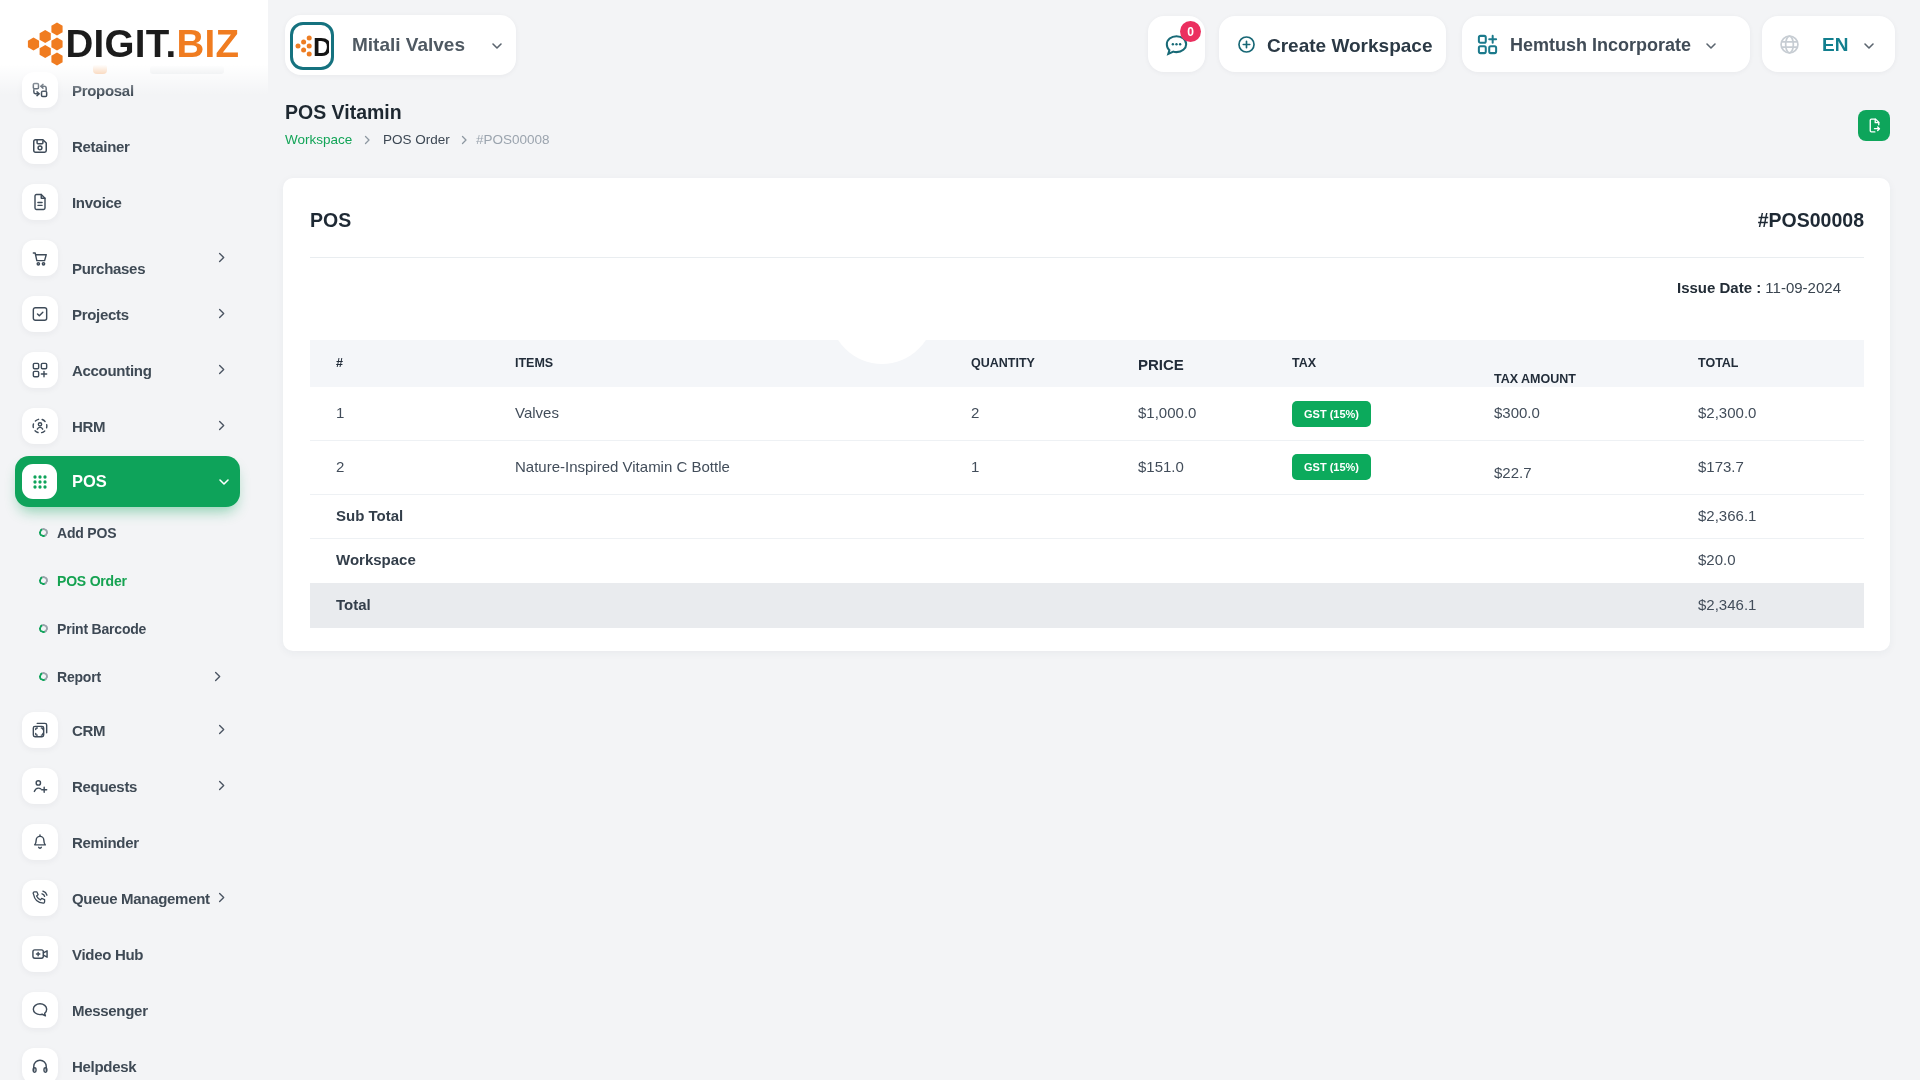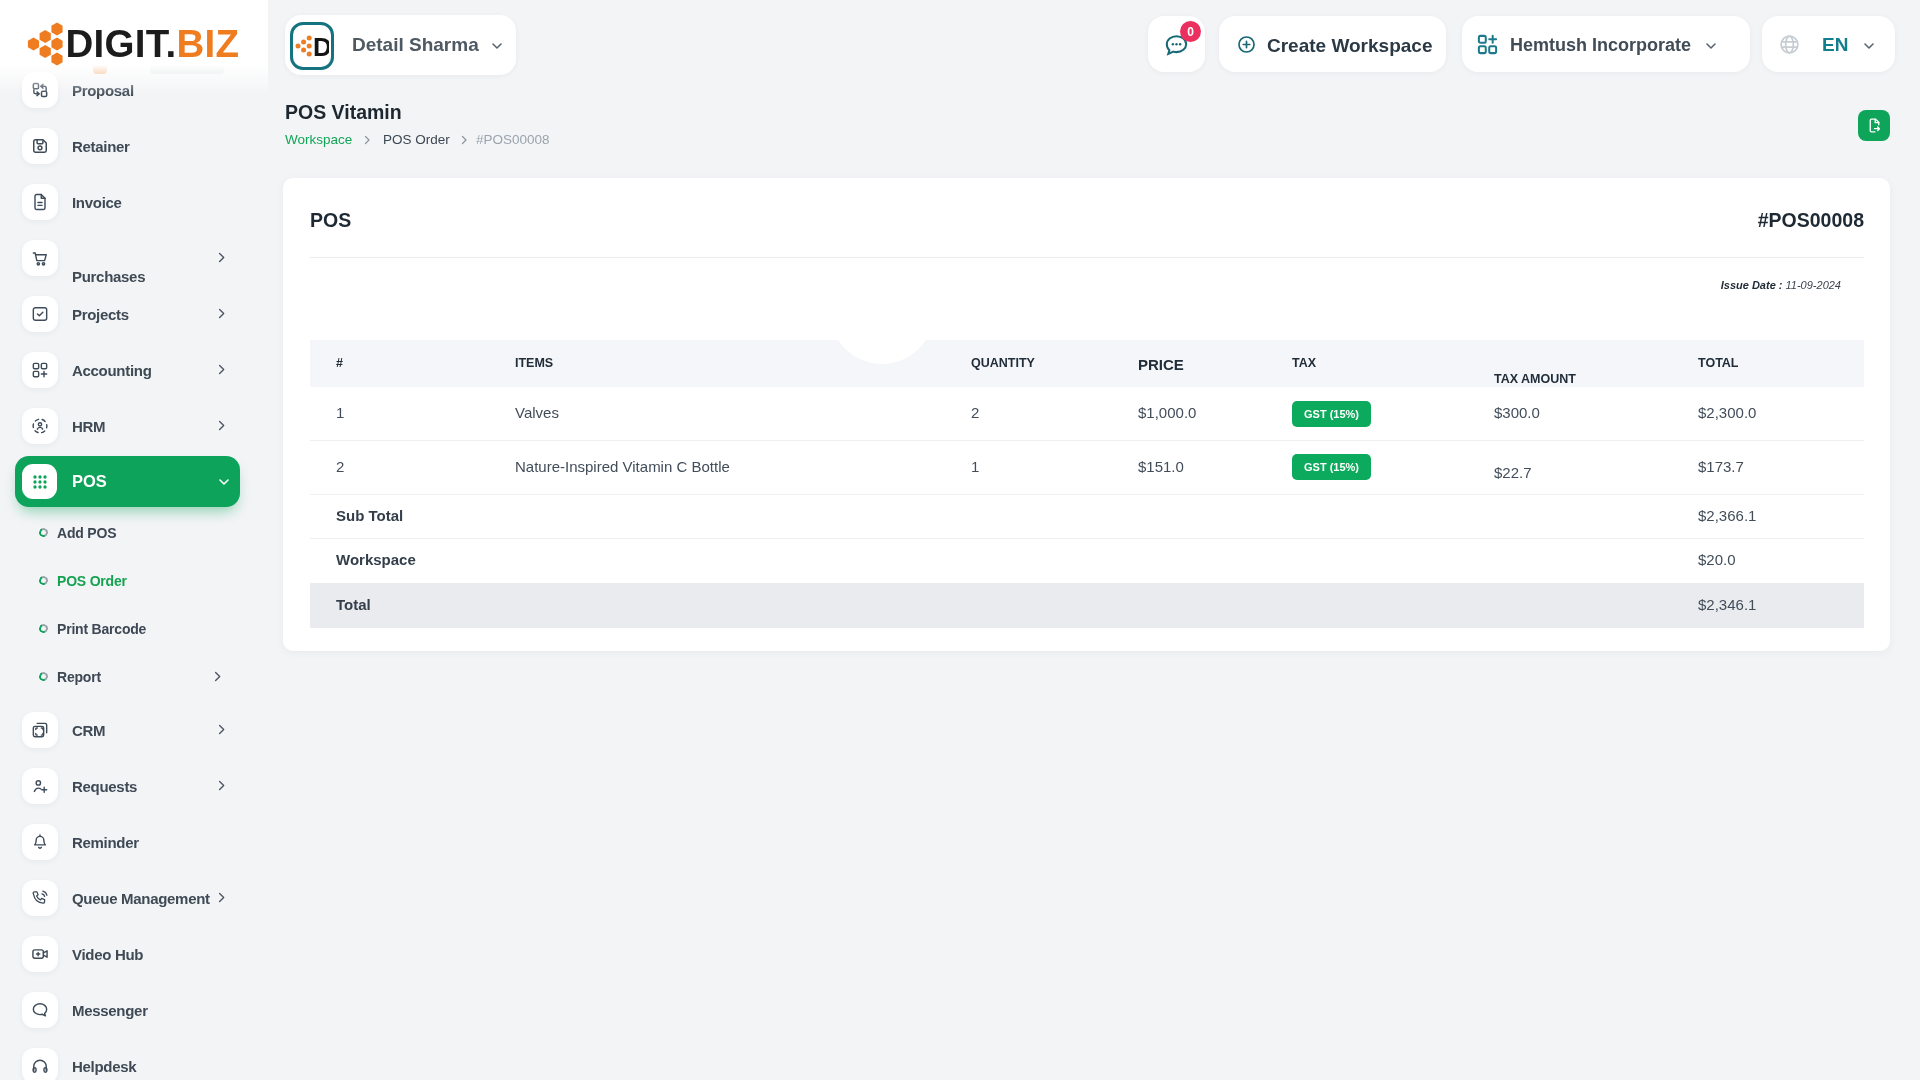--- a/index.html
+++ b/index.html
@@ -41,21 +41,21 @@
       <circle cx="3" cy="14" r="2.5"></circle>
       <circle cx="8.6" cy="10" r="2.5"></circle>
       <circle cx="8.6" cy="18" r="2.5"></circle>
       <circle cx="14.2" cy="6" r="2.5"></circle>
       <circle cx="14.2" cy="14" r="2.5"></circle>
       <circle cx="14.2" cy="22" r="2.5"></circle>
     </g>
     <text x="18" y="24" font-family="Liberation Sans, sans-serif" font-size="26" font-weight="700" fill="#141414">D</text>
   </svg>
 </div>
-<div class="abs" style="left:352px;top:34px;font-size:19px;font-weight:600;color:#4f5962;z-index:7;">Detail Sharma</div>
+<div class="abs" style="left:352px;top:34px;font-size:19px;font-weight:600;color:#4f5962;z-index:7;">Mitali Valves</div>
 <svg class="abs" style="left:489px;top:38px;z-index:7;" width="16" height="16" viewBox="0 0 24 24" fill="none" stroke="#5b656f" stroke-width="2.4" stroke-linecap="round" stroke-linejoin="round">
     <path d="M6 9l6 6 6-6"></path>
   </svg>
 
 <div class="wbtn" style="left:1148px;top:16px;width:57px;height:56px;"></div>
 <svg class="abs" style="left:1162px;top:31px;z-index:7;" width="29" height="29" viewBox="0 0 24 24" fill="none" stroke="#186a77" stroke-width="1.7">
   <path d="M12 4.3c4.5 0 8 2.9 8 6.6 0 3.6-3.5 6.6-8 6.6-.9 0-1.8-.1-2.6-.4L5.2 19l.9-3.1c-1.3-1.1-2.1-2.7-2.1-4.9 0-3.7 3.5-6.7 8-6.7z"></path>
   <g fill="#186a77" stroke="none">
       <circle cx="9" cy="11" r="1"></circle>
       <circle cx="12" cy="11" r="1"></circle>
@@ -122,21 +122,21 @@
       </svg>
     </div>
 <div class="mlabel" style="top:194px;">Invoice</div>
 <div class="iconbox" style="left:22px;top:240px;">
       <svg width="20" height="20" viewBox="0 0 24 24" fill="none" stroke="#3e4b59" stroke-width="1.7" stroke-linecap="round" stroke-linejoin="round">
         <path d="M4 6h2.2l2 9.2h9.3l2-7.2H7"></path>
         <circle cx="10" cy="19" r="1.4"></circle>
         <circle cx="16.2" cy="19" r="1.4"></circle>
       </svg>
     </div>
-<div class="mlabel" style="top:268px;text-align:right;">Purchases</div>
+<div class="mlabel" style="top:260px;text-align:right;">Purchases</div>
 <div class="chev" style="left:214px;top:250px;"><svg width="15" height="15" viewBox="0 0 24 24" fill="none" stroke="#4b5563" stroke-width="2.2" stroke-linecap="round" stroke-linejoin="round">
         <path d="M9 5.5l6.5 6.5L9 18.5"></path>
       </svg></div>
 <div class="iconbox" style="left:22px;top:296px;">
       <svg width="20" height="20" viewBox="0 0 24 24" fill="none" stroke="#3e4b59" stroke-width="1.7" stroke-linecap="round" stroke-linejoin="round">
         <rect x="4" y="4.5" width="16" height="15" rx="2.5"></rect>
         <path d="M9 12l2.2 2.2L15.4 10"></path>
       </svg>
     </div>
 <div class="mlabel" style="top:306px;">Projects</div>
@@ -275,21 +275,21 @@
     <path d="M12.5 21H7.5A1.5 1.5 0 0 1 6 19.5v-15A1.5 1.5 0 0 1 7.5 3h6L18 7.5V11"></path>
     <path d="M13 3v5h5"></path>
     <path d="M12 16.5h7M16.5 14l2.5 2.5-2.5 2.5"></path>
   </svg>
 </div>
 
 <div class="abs" style="left:283px;top:178px;width:1607px;height:473px;background:#fff;border-radius:10px;box-shadow:0 2px 8px rgba(40,50,70,.05);"></div>
 <div class="abs" style="left:310px;top:209px;font-size:19.5px;font-weight:700;color:#1e2934;">POS</div>
 <div class="abs" style="left:1264px;top:209px;width:600px;text-align:right;font-size:19.5px;font-weight:700;color:#1e2934;">#POS00008</div>
 <div class="abs" style="left:310px;top:257px;width:1554px;border-top:1px solid #e9edf0;"></div>
-<div class="abs" style="left:1241px;top:279px;width:600px;text-align:right;font-size:11px;color:#3a4550;font-style:italic;"><b style="color:#222c36;">Issue Date :</b> 11-09-2024</div>
+<div class="abs" style="left:1241px;top:279px;width:600px;text-align:right;font-size:15px;color:#3a4550;"><b style="color:#222c36;">Issue Date :</b> 11-09-2024</div>
 
 <div id="table">
 <div class="abs" style="left:310px;top:340px;width:1554px;height:47px;background:#f4f6f9;"></div>
 <div class="abs" style="left:336px;top:356px;font-size:12.5px;font-weight:700;color:#222d3a;">#</div>
 <div class="abs" style="left:515px;top:356px;font-size:12.5px;font-weight:700;color:#222d3a;">ITEMS</div>
 <div class="abs" style="left:971px;top:356px;font-size:12.5px;font-weight:700;color:#222d3a;">QUANTITY</div>
 <div class="abs" style="left:1138px;top:356px;font-size:15px;font-weight:700;color:#222d3a;">PRICE</div>
 <div class="abs" style="left:1292px;top:356px;font-size:12.5px;font-weight:700;color:#222d3a;">TAX</div>
 <div class="abs" style="left:1494px;top:372px;font-size:12.5px;font-weight:700;color:#222d3a;">TAX AMOUNT</div>
 <div class="abs" style="left:1698px;top:356px;font-size:12.5px;font-weight:700;color:#222d3a;">TOTAL</div>

